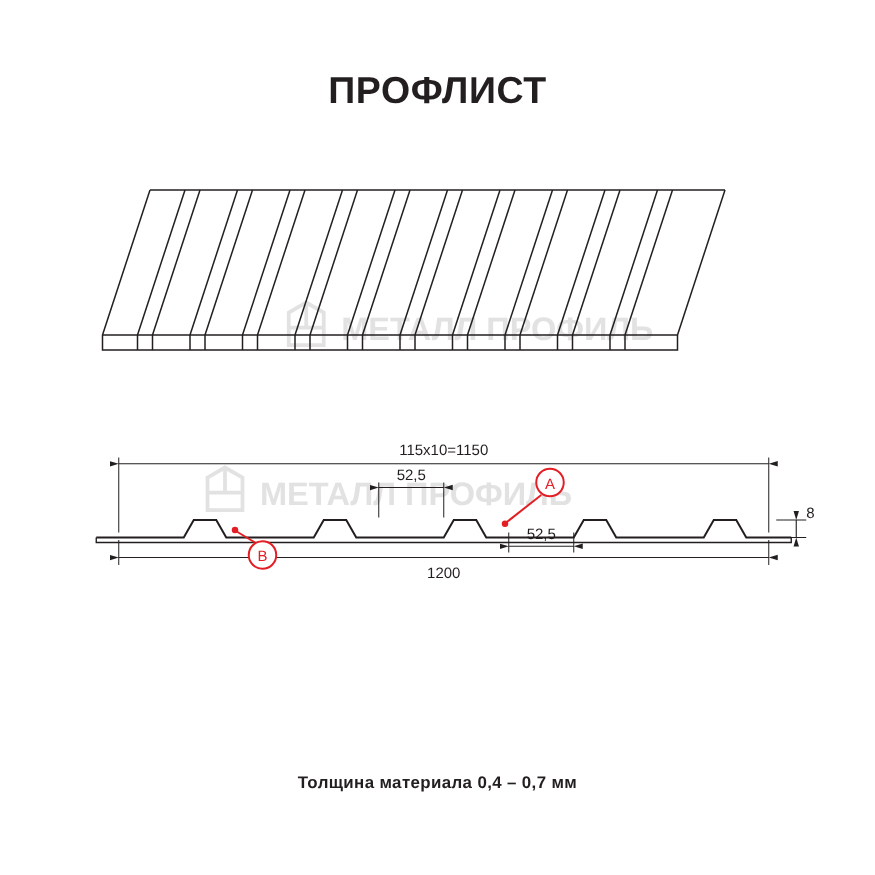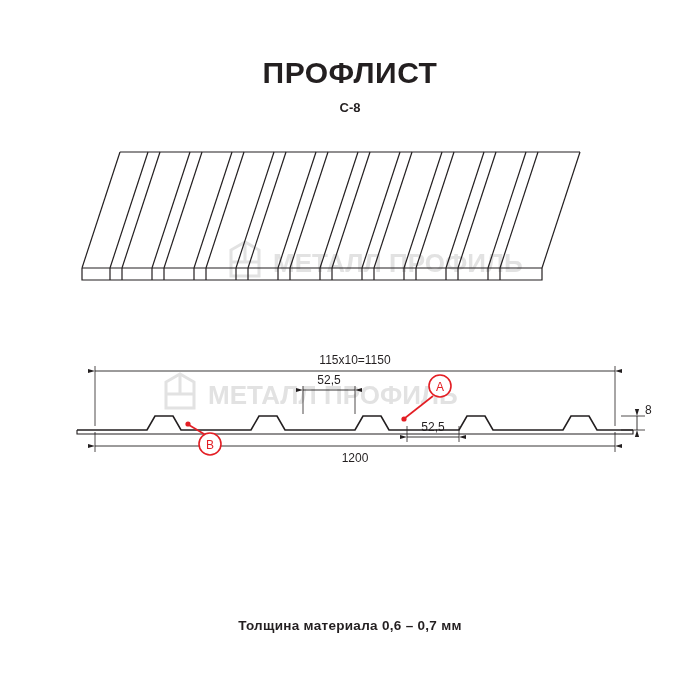--- a/index.html
+++ b/index.html
@@ -73,21 +73,20 @@
   }
   svg { display: block; }
   text { font-family: "Liberation Sans", sans-serif; }
 </style>
 </head>
 <body>
 
 <div class="page">
 
   <div class="title">ПРОФЛИСТ</div>
-  <div class="subtitle">С-8</div>
 
   <div class="wm" style="left:225px; top:232px;">
     <svg width="320" height="60" viewBox="0 0 320 60">
       <g fill="none" stroke="#e2e2e2" stroke-width="3">
         <path d="M6 44 L6 18 L20 10 L34 18 L34 44 Z"></path>
         <path d="M20 10 L20 30 M6 30 L34 30"></path>
       </g>
       <text x="48" y="40" font-size="26" font-weight="bold" fill="#e2e2e2">МЕТАЛЛ ПРОФИЛЬ</text>
     </svg>
   </div>
@@ -209,15 +208,15 @@
 
       <g>
         <circle cx="155" cy="106" r="11" fill="#ffffff" stroke="#e31e24" stroke-width="1.6"></circle>
         <text x="155" y="111" font-size="12" fill="#e31e24" text-anchor="middle">B</text>
         <path d="M149 96 L134 87" stroke="#e31e24" stroke-width="1.6" fill="none"></path>
         <circle cx="133" cy="86" r="2.6" fill="#e31e24"></circle>
       </g>
     </svg>
   </div>
 
-  <div class="footer">Толщина материала 0,6 – 0,7 мм</div>
+  <div class="footer">Толщина материала 0,4 – 0,7 мм</div>
 
 </div>
 
 </body></html>

